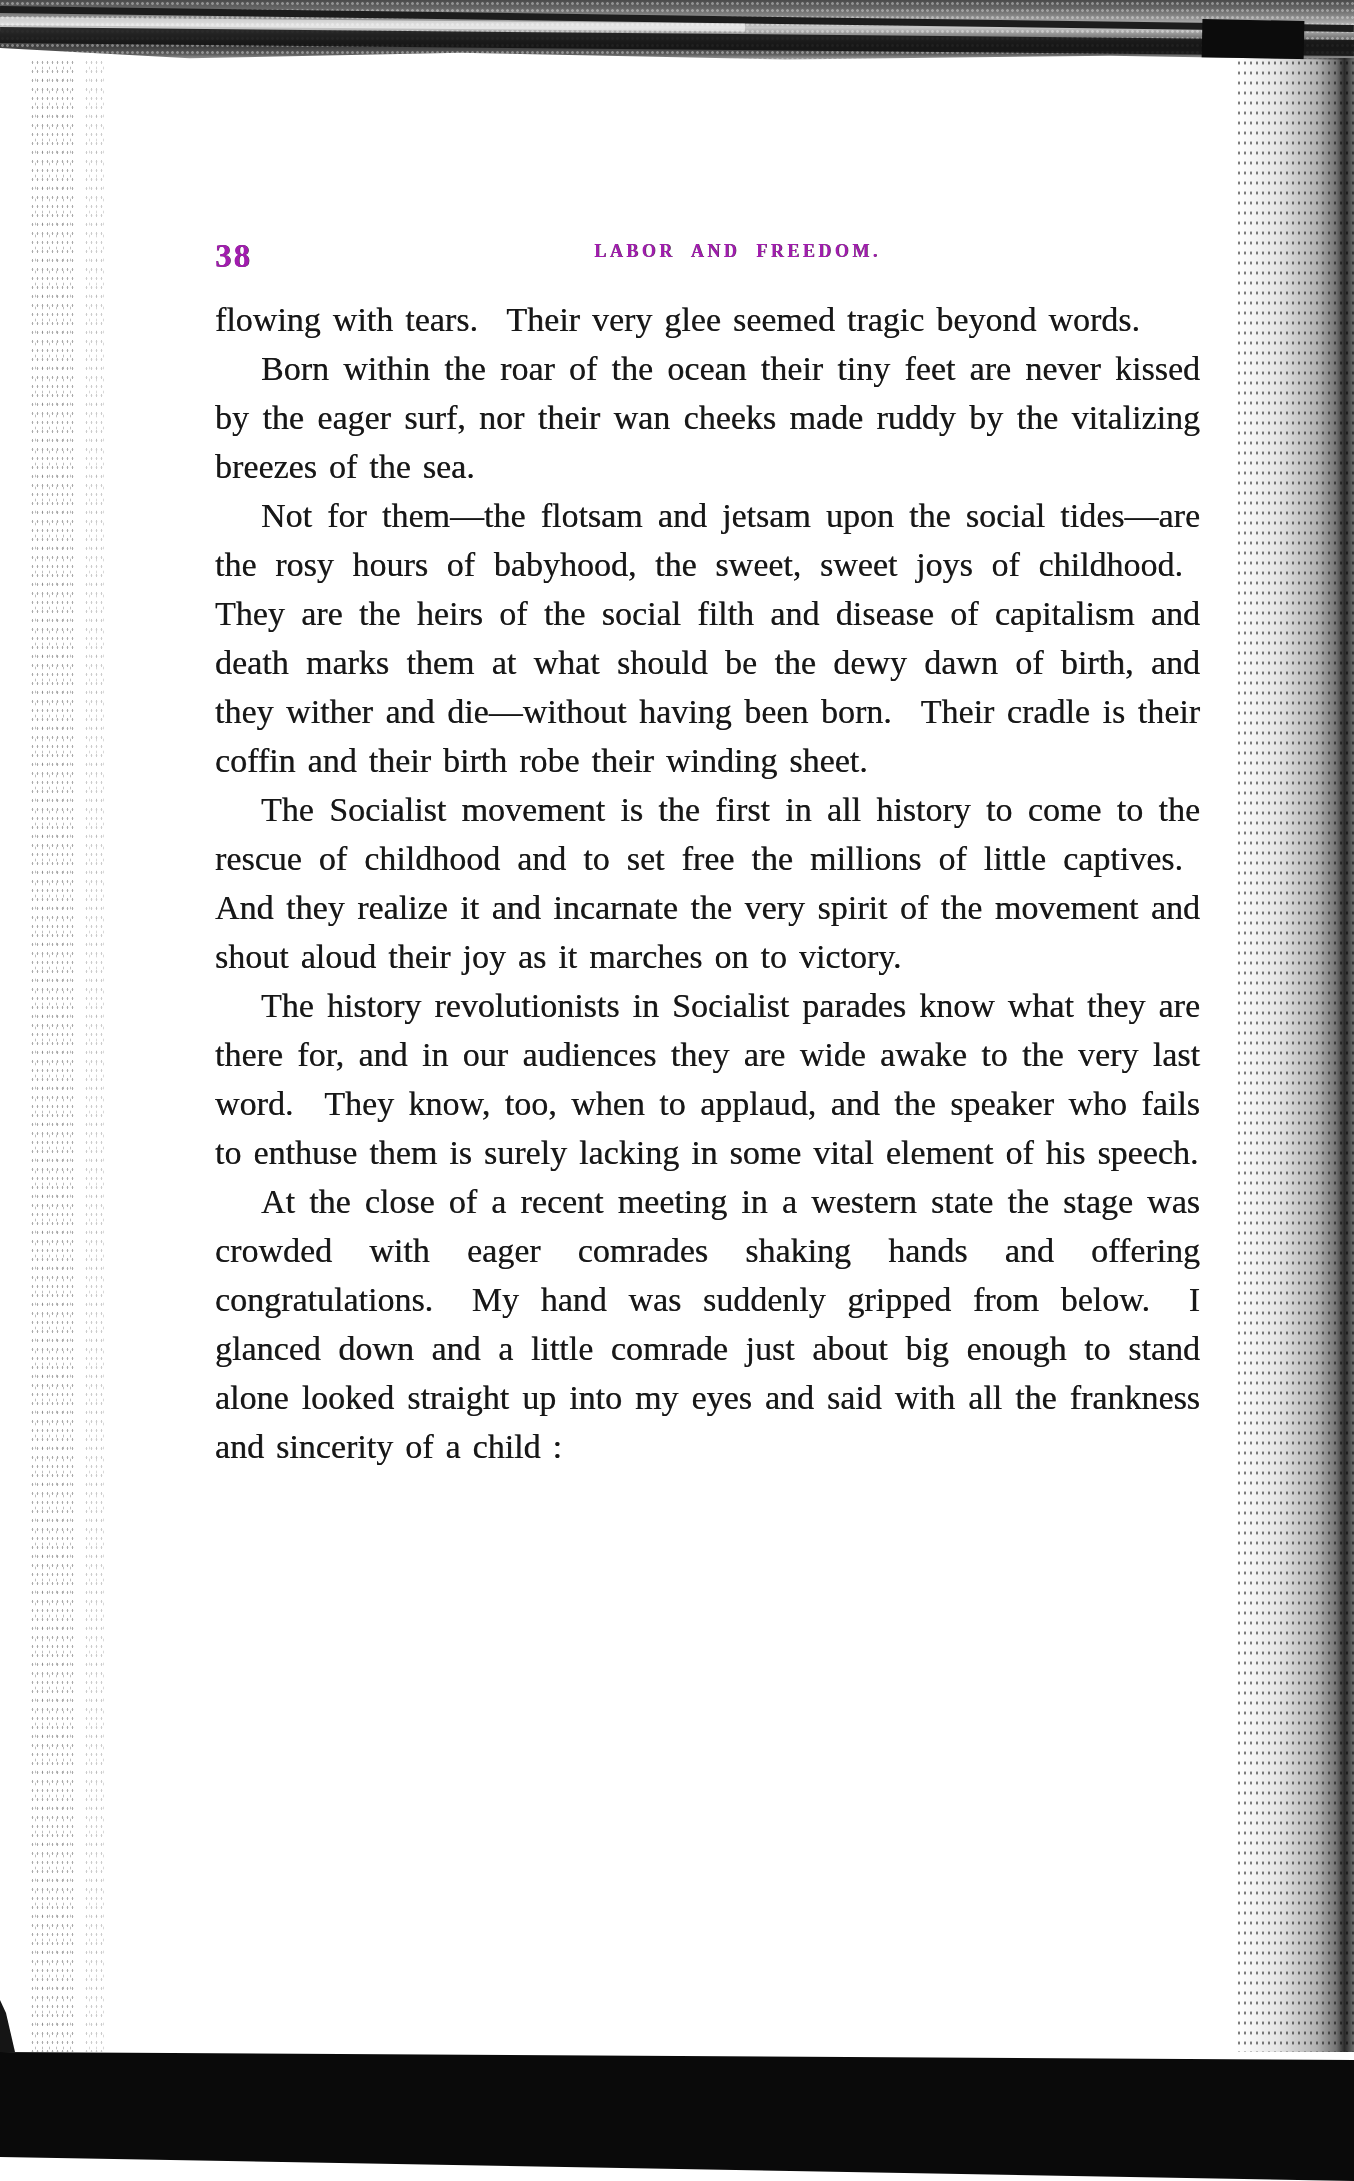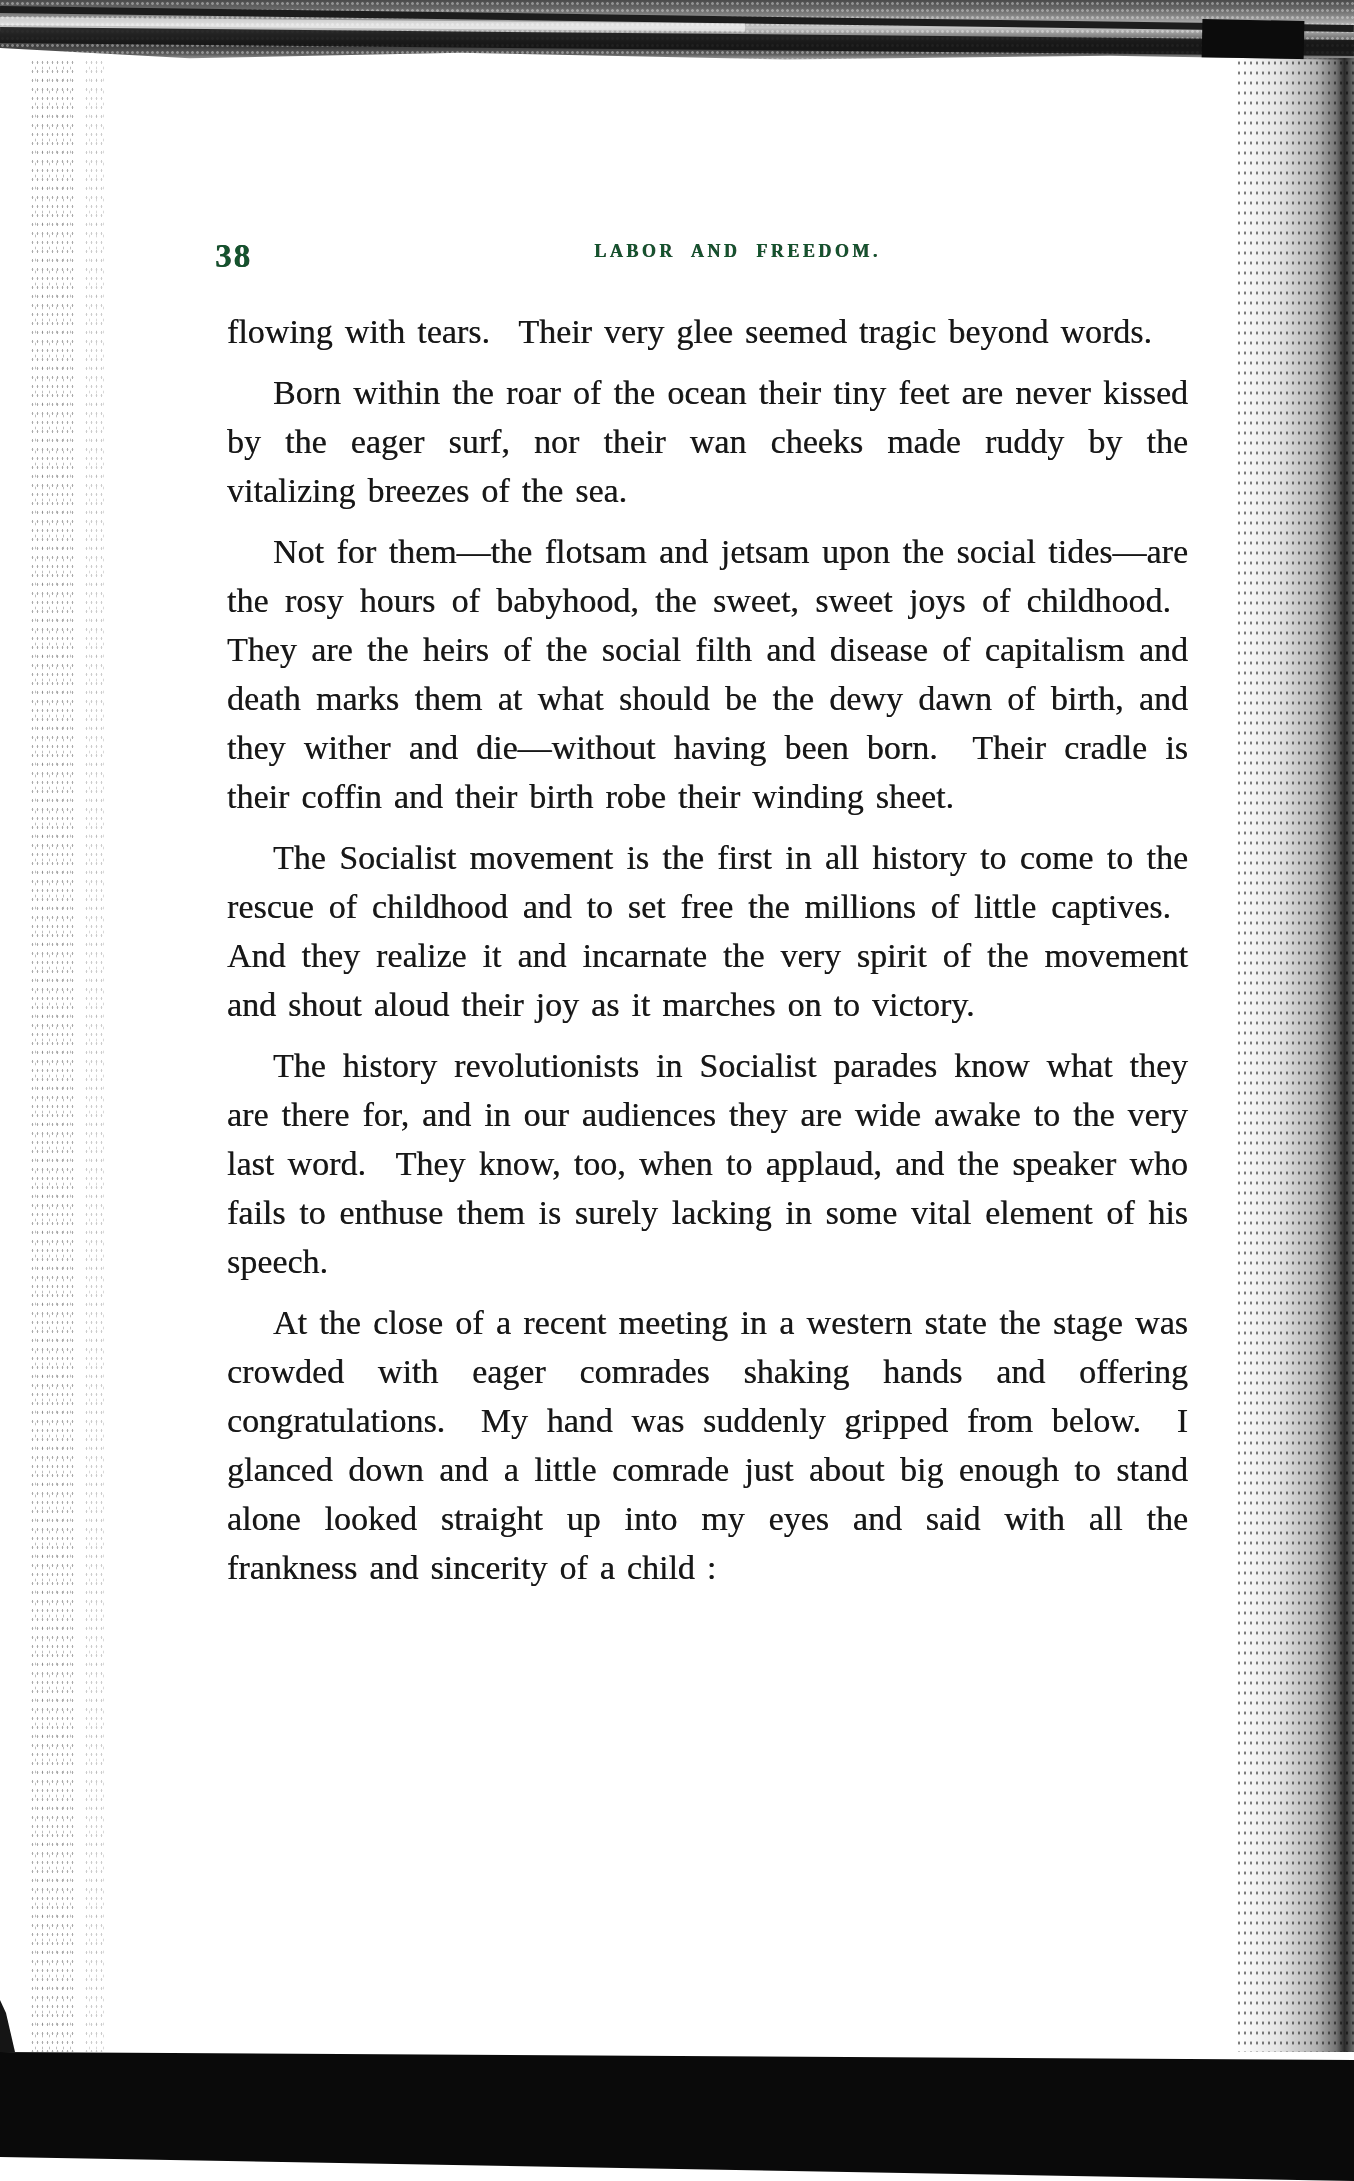--- a/index.html
+++ b/index.html
@@ -61,21 +61,21 @@
   }
   .scan-bottom {
     position: absolute; left: 0; top: 2050px; width: 1354px; height: 131px;
     background: #0a0a0a;
     clip-path: polygon(0 1.5%, 100% 7.6%, 100% 100%, 0 81.7%);
   }
 
   
   .header {
     position: absolute; left: 215px; top: 238px; width: 985px; height: 44px;
-    color: #14532d;
+    color: #a21caf;
   }
   .page-num {
     position: absolute; left: 0; top: 0;
     font-size: 33px; font-weight: bold; letter-spacing: 2px;
     text-shadow: 0.4px 0.4px 0 rgba(20,20,20,0.8);
   }
   .running-title {
     position: absolute; left: 30px; top: 3px; width: 100%;
     text-align: center;
     font-size: 18px; font-weight: bold;
@@ -84,21 +84,21 @@
   }
 
   .text-block {
     position: absolute; left: 215px; top: 295px; width: 985px;
     font-size: 34px; line-height: 49px;
     color: #171717;
     text-align: justify;
     word-spacing: 3.5px;
     text-shadow: 0.35px 0.35px 0 rgba(23,23,23,0.75);
   }
-  .para { margin: 12px; text-indent: 0; }
+  .para { margin: 0; text-indent: 0; }
   .para.indent { text-indent: 46px; }
 </style>
 </head>
 <body>
 
 <div class="page">
 
   <div class="scan-top">
     <div class="streak s1"></div>
     <div class="streak s3"></div>

